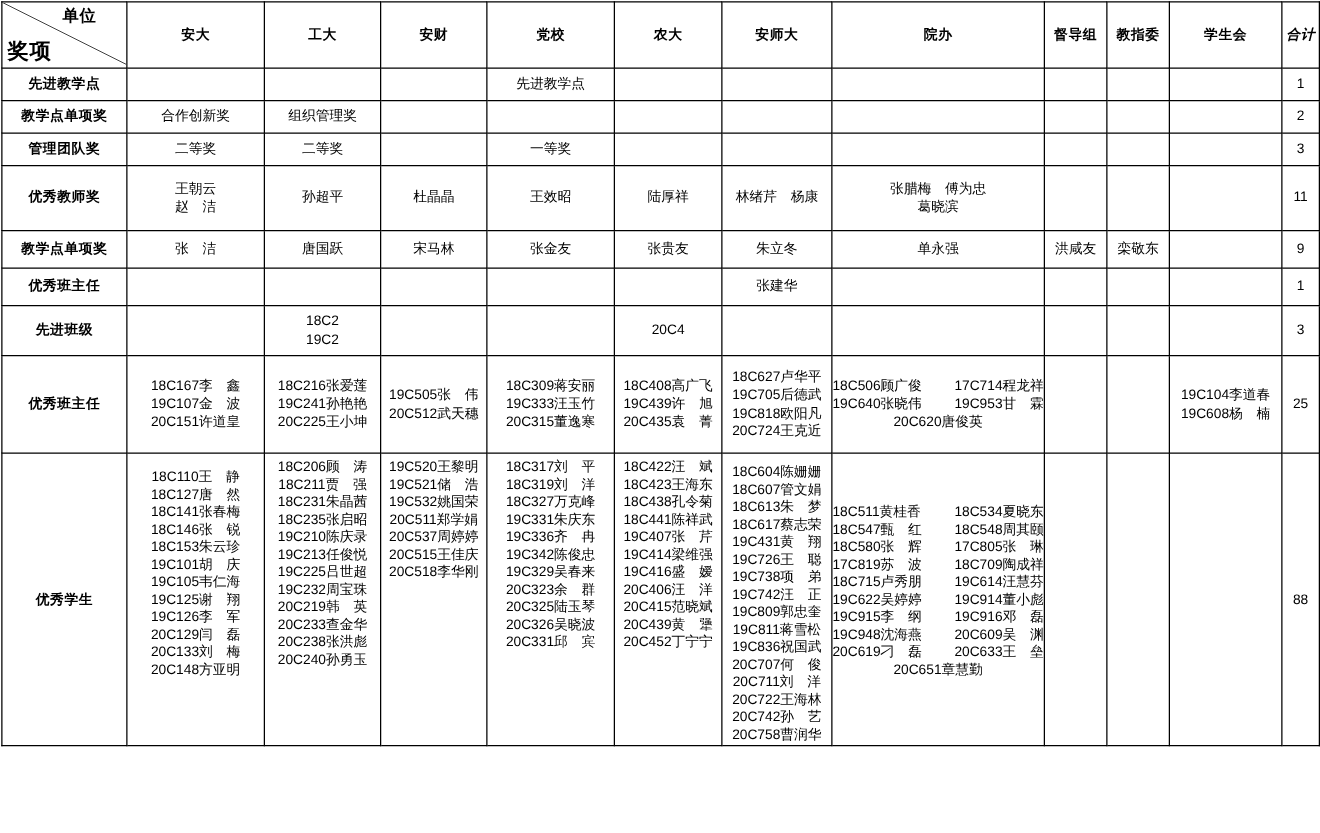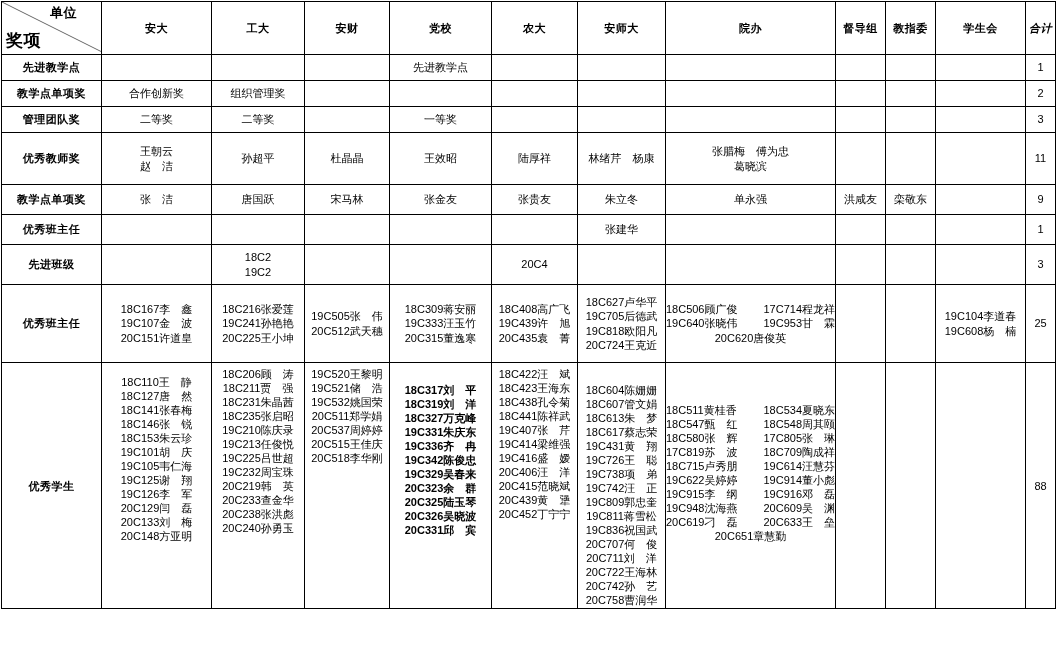--- a/index.html
+++ b/index.html
@@ -473,21 +473,21 @@
           </td>
           <td style="vertical-align: top; padding-top: 4px;">
             <div class="namelist">19C520王黎明
 19C521储　浩
 19C532姚国荣
 20C511郑学娟
 20C537周婷婷
 20C515王佳庆
 20C518李华刚</div>
           </td>
-          <td style="vertical-align: top; padding-top: 20px; font-weight: bold;">
+          <td style="vertical-align: top; padding-top: 4px;">
             <div class="namelist">18C317刘　平
 18C319刘　洋
 18C327万克峰
 19C331朱庆东
 19C336齐　冉
 19C342陈俊忠
 19C329吴春来
 20C323余　群
 20C325陆玉琴
 20C326吴晓波
@@ -499,21 +499,21 @@
 18C438孔令菊
 18C441陈祥武
 19C407张　芹
 19C414梁维强
 19C416盛　嫒
 20C406汪　洋
 20C415范晓斌
 20C439黄　犟
 20C452丁宁宁</div>
           </td>
-          <td style="vertical-align: top; padding-top: 20px;">
+          <td style="vertical-align: top; padding-top: 8px;">
             <div class="namelist">18C604陈姗姗
 18C607管文娟
 18C613朱　梦
 18C617蔡志荣
 19C431黄　翔
 19C726王　聪
 19C738项　弟
 19C742汪　正
 19C809郭忠奎
 19C811蒋雪松

